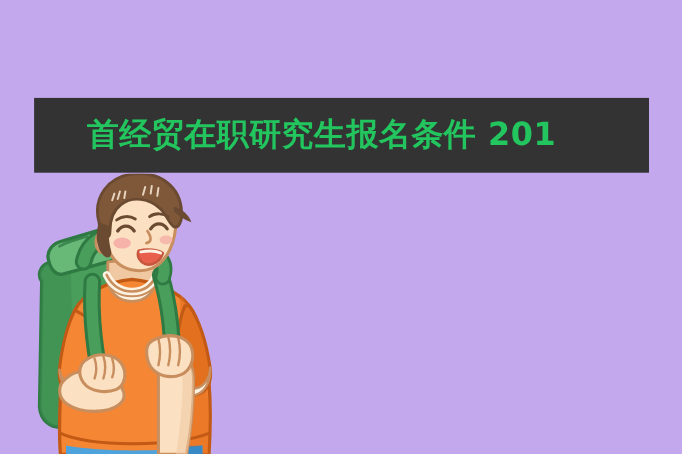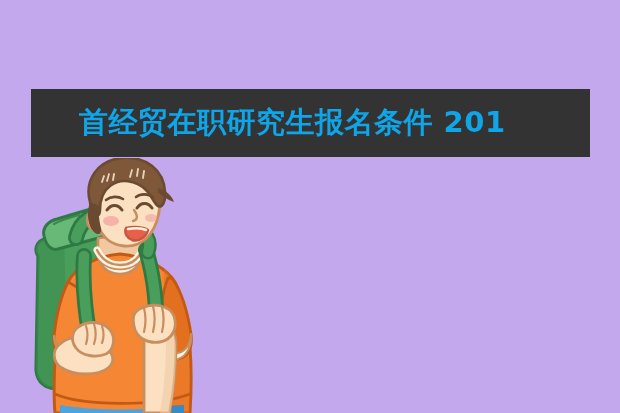--- a/index.html
+++ b/index.html
@@ -29,21 +29,21 @@
     height: 68px;
     background: #333333;
     box-sizing: border-box;
   }
   #title-text {
     position: absolute;
     left: 48px;
     top: 0;
     height: 68px;
     line-height: 66px;
-    color: #0ea5e9;
+    color: #22c55e;
     font-size: 29px;
     font-weight: bold;
     letter-spacing: 0.5px;
     white-space: nowrap;
     font-family: "DejaVu Sans", "Liberation Sans", sans-serif;
   }
 
   
   #illustration {
     position: absolute;

